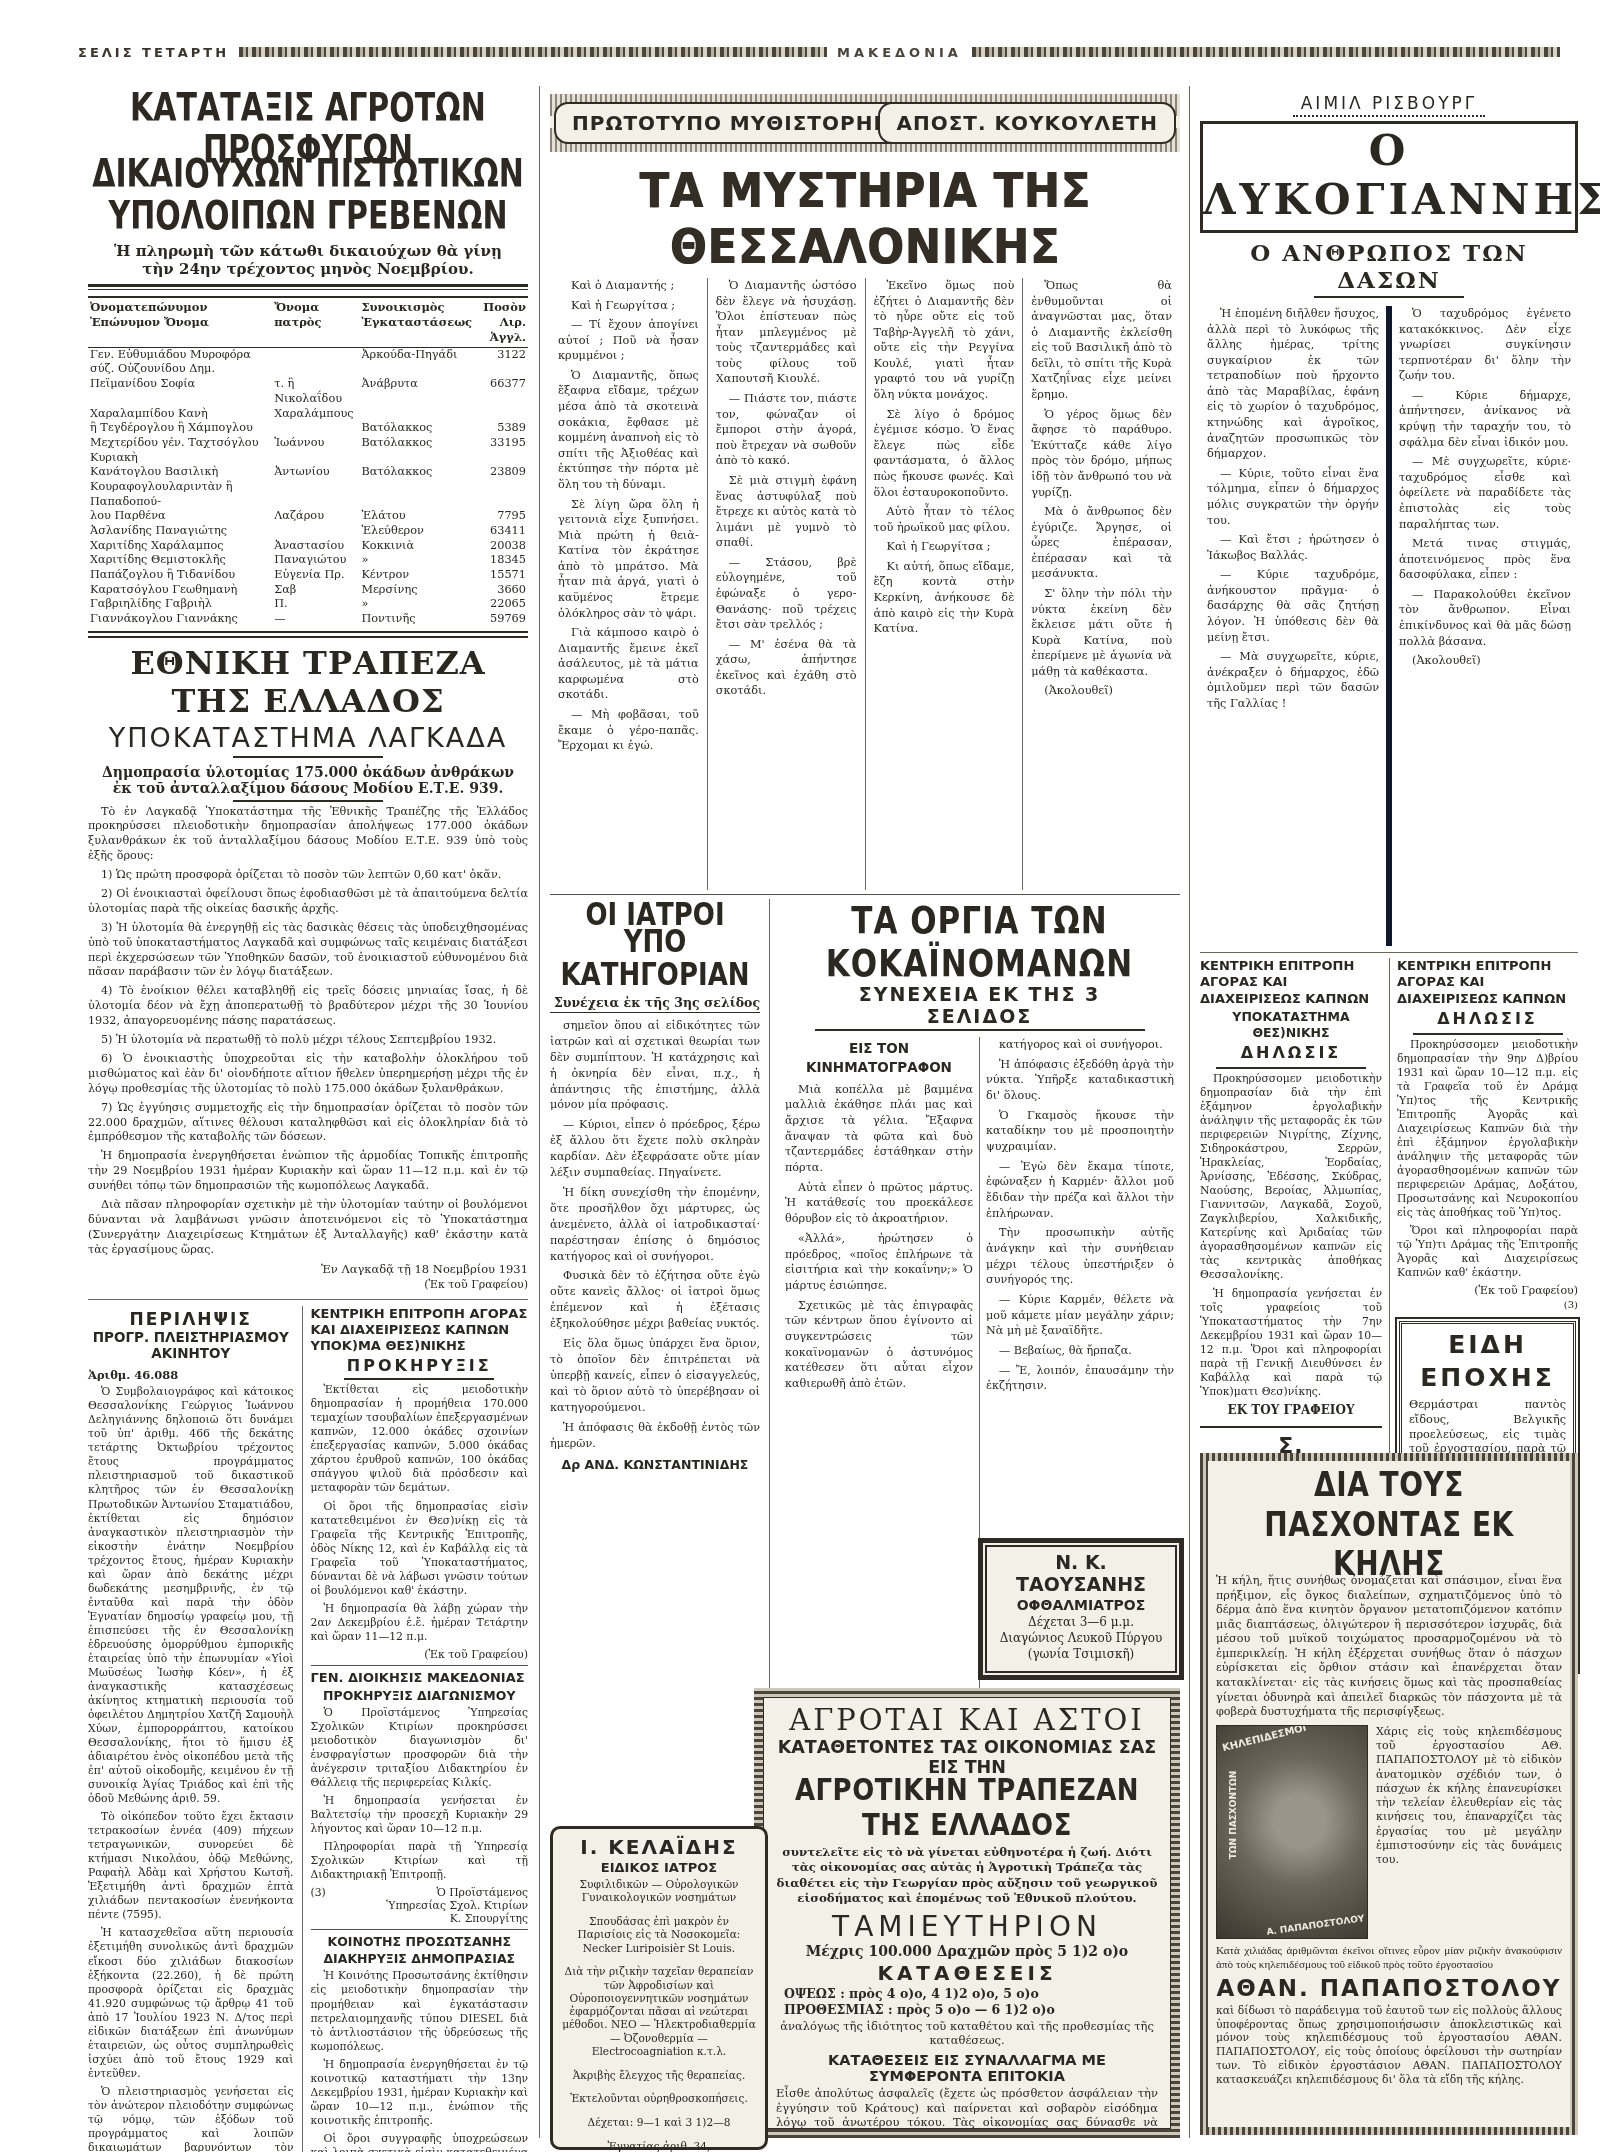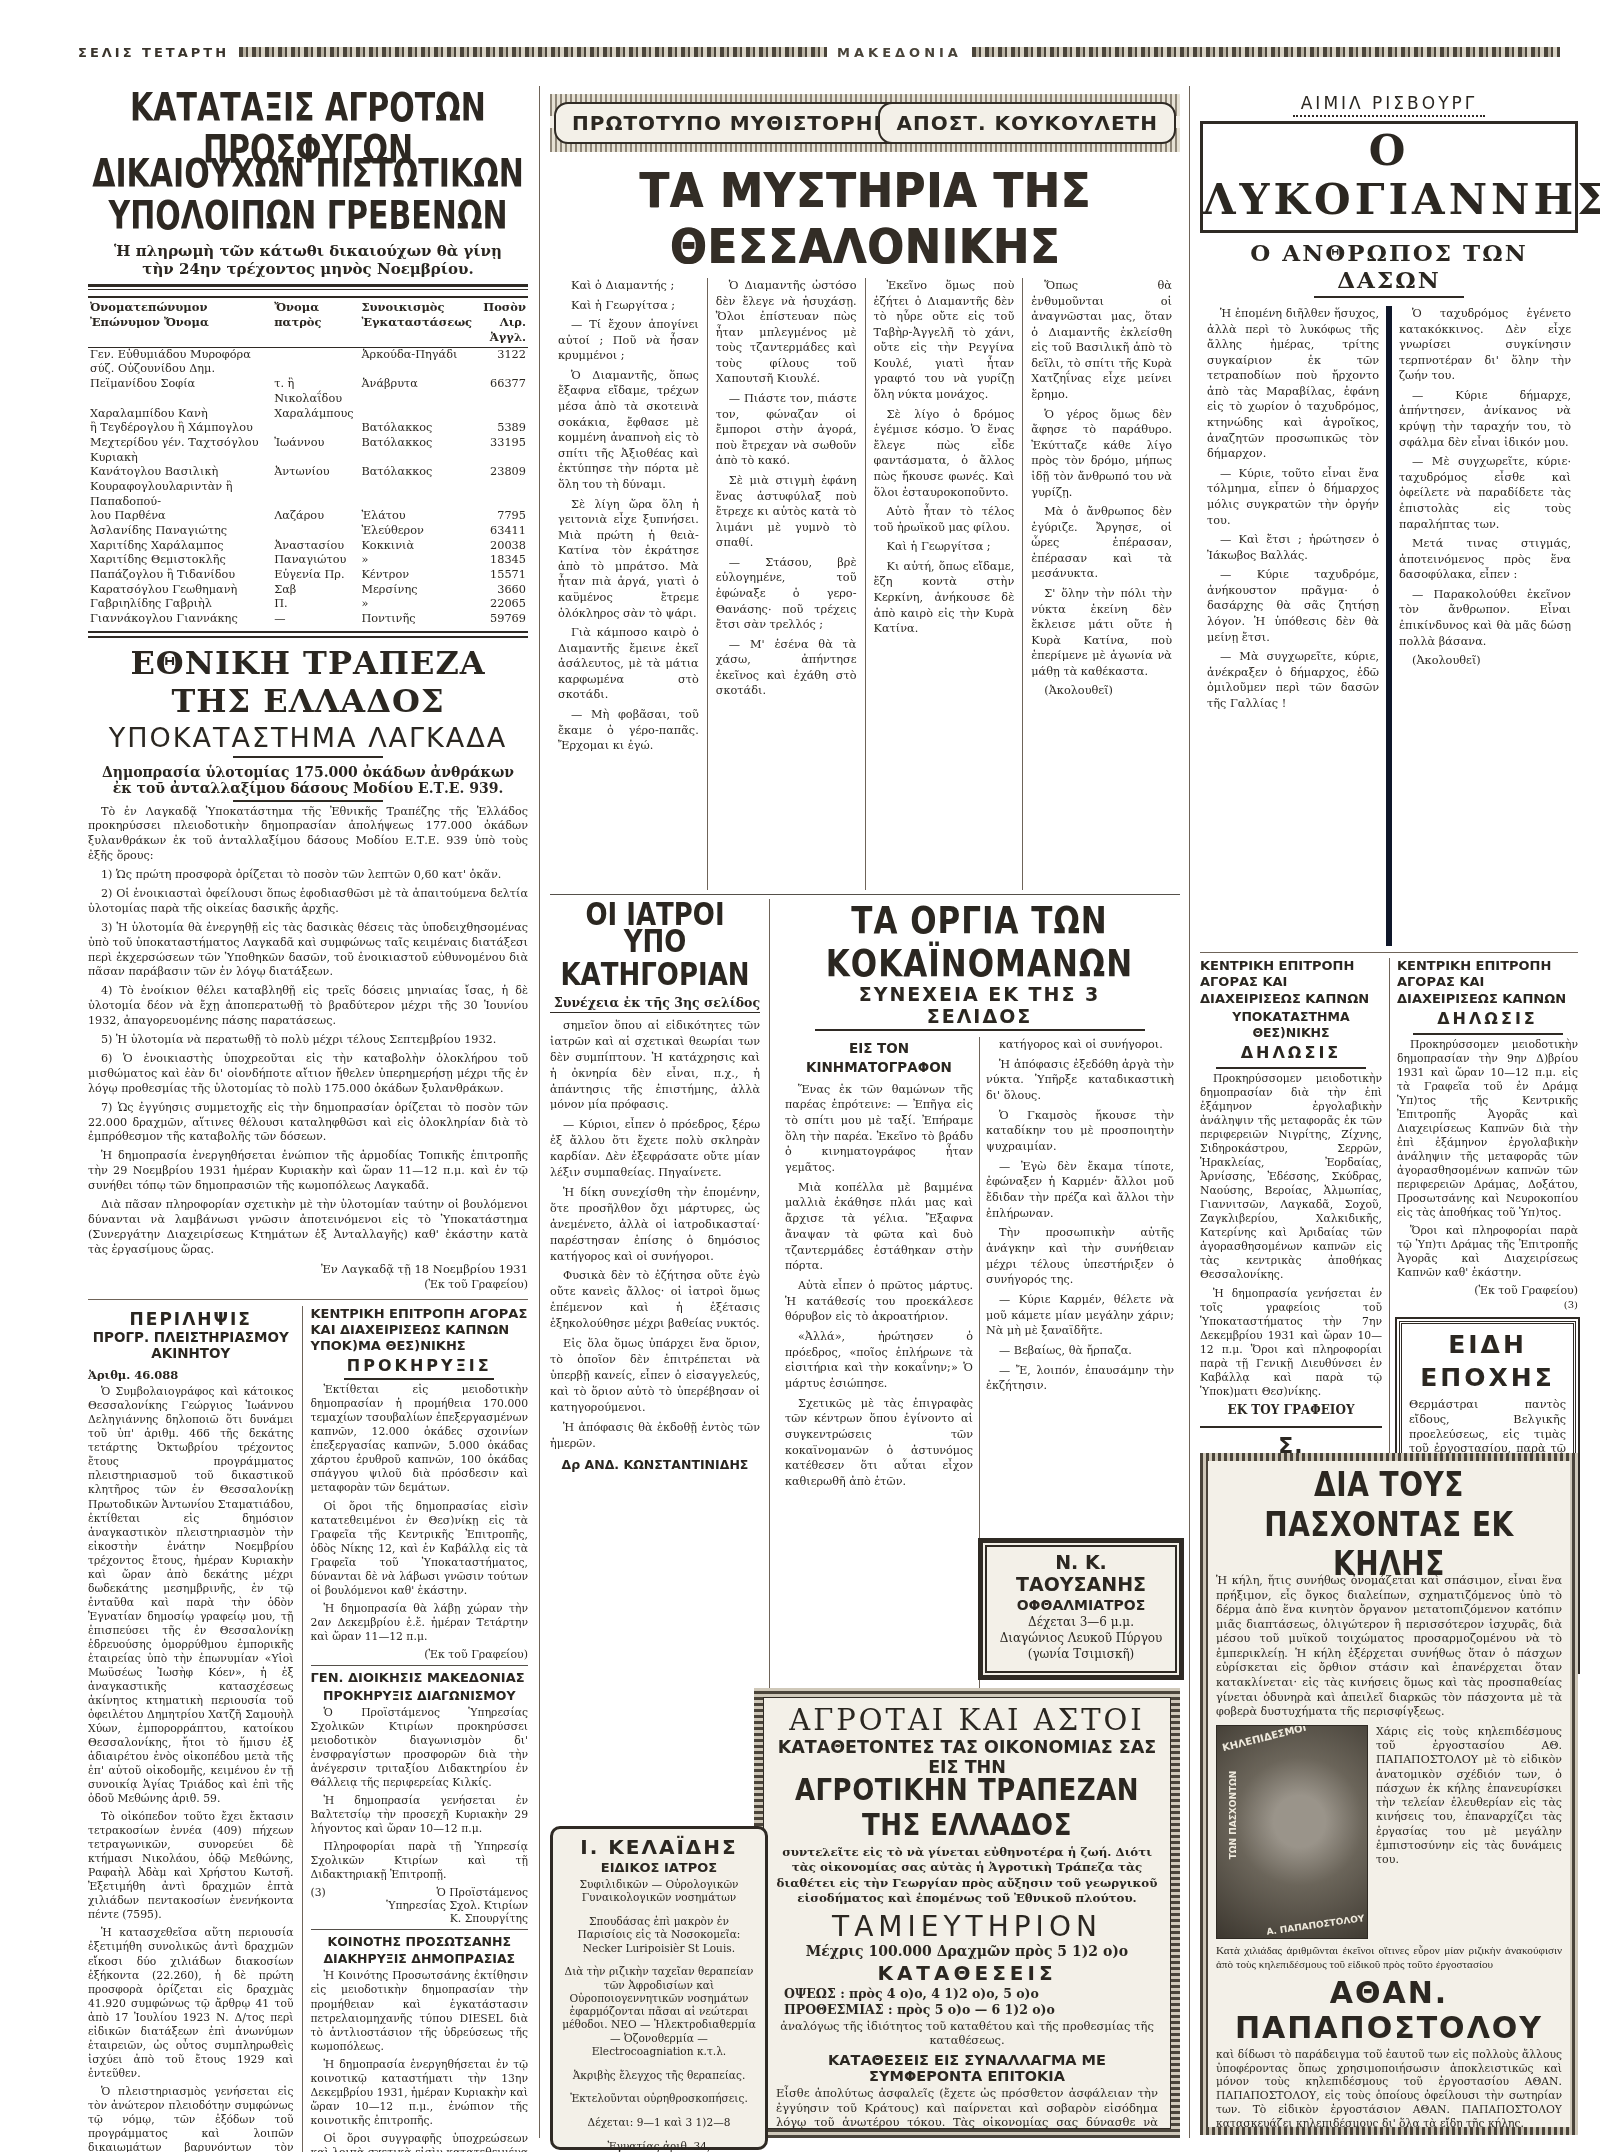--- a/index.html
+++ b/index.html
@@ -136,21 +136,21 @@
   .h-row{display:flex;margin-top:5px;}
   .h-img{width:150px;height:212px;flex:none;margin-right:8px;position:relative;
          background:radial-gradient(circle at 55% 45%, #9a948a 0 18%, #6b655a 45%, #3c372f 100%);
          border:1px solid #2f2a24;overflow:hidden;}
   .h-img span{position:absolute;color:#efeadd;font-family:"DejaVu Sans",sans-serif;font-weight:bold;}
   .h-img .lab1{top:6px;left:4px;font-size:10px;transform:rotate(-14deg);}
   .h-img .lab2{top:40%;left:-28px;font-size:9px;transform:rotate(-90deg);}
   .h-img .lab3{bottom:8px;right:2px;font-size:9px;transform:rotate(-8deg);}
   .h-side{flex:1;font-size:11px;line-height:1.3;text-align:justify;}
   .h-mid{font-size:11.2px;line-height:1.3;text-align:justify;margin-top:4px;font-family:Liberation Serif, serif;}
-  .h-name{font-family:"DejaVu Sans",sans-serif;font-weight:800;font-size:30px;text-align:center;letter-spacing:2px;margin-top:3px;}
+  .h-name{font-family:"DejaVu Sans",sans-serif;font-weight:800;font-size:23px;text-align:center;letter-spacing:2px;margin-top:3px;}
   .h-tail{font-size:10.8px;line-height:1.28;text-align:justify;margin-top:3px;}
 </style>
 </head>
 <body>
 
 <div id="page">
 
   <div class="tophead">
     <span class="th-label">ΣΕΛΙΣ ΤΕΤΑΡΤΗ</span>
     <span class="th-orn"></span>
@@ -415,21 +415,20 @@
         <div class="doc-sig">Δρ ΑΝΔ. ΚΩΝΣΤΑΝΤΙΝΙΔΗΣ</div>
       </div>
       <div class="orgblock">
         <div class="org-title">ΤΑ ΟΡΓΙΑ ΤΩΝ ΚΟΚΑΪΝΟΜΑΝΩΝ</div>
         <div class="org-space"></div>
         <span class="org-kicker">ΣΥΝΕΧΕΙΑ ΕΚ ΤΗΣ 3 ΣΕΛΙΔΟΣ</span>
         <div class="orgcols">
           <div class="orgcol">
             <div class="crosshead">ΕΙΣ ΤΟΝ ΚΙΝΗΜΑΤΟΓΡΑΦΟΝ</div>
             <div>
-                <p class="bp">Ἕνας ἐκ τῶν θαμώνων τῆς παρέας ἐπρότεινε: — Ἐπῆγα εἰς τὸ σπίτι μου μὲ ταξί. Ἐπήραμε ὅλη τὴν παρέα. Ἐκεῖνο τὸ βράδυ ὁ κινηματογράφος ἦταν γεμᾶτος.</p>
                 <p class="bp">Μιὰ κοπέλλα μὲ βαμμένα μαλλιὰ ἐκάθησε πλάι μας καὶ ἄρχισε τὰ γέλια. Ἔξαφνα ἄναψαν τὰ φῶτα καὶ δυὸ τζαντερμάδες ἐστάθηκαν στὴν πόρτα.</p>
                 <p class="bp">Αὐτὰ εἶπεν ὁ πρῶτος μάρτυς. Ἡ κατάθεσίς του προεκάλεσε θόρυβον εἰς τὸ ἀκροατήριον.</p>
                 <p class="bp">«Ἀλλά», ἠρώτησεν ὁ πρόεδρος, «ποῖος ἐπλήρωνε τὰ εἰσιτήρια καὶ τὴν κοκαΐνην;» Ὁ μάρτυς ἐσιώπησε.</p>
                 <p class="bp">Σχετικῶς μὲ τὰς ἐπιγραφὰς τῶν κέντρων ὅπου ἐγίνοντο αἱ συγκεντρώσεις τῶν κοκαϊνομανῶν ὁ ἀστυνόμος κατέθεσεν ὅτι αὗται εἶχον καθιερωθῆ ἀπὸ ἐτῶν.</p>
               </div>
           </div>
           <div class="orgcol">
               <p class="bp">κατήγορος καὶ οἱ συνήγοροι.</p>
               <p class="bp">Ἡ ἀπόφασις ἐξεδόθη ἀργὰ τὴν νύκτα. Ὑπῆρξε καταδικαστικὴ δι' ὅλους.</p>
               <p class="bp">Ὁ Γκαμσὸς ἤκουσε τὴν καταδίκην του μὲ προσποιητὴν ψυχραιμίαν.</p>

